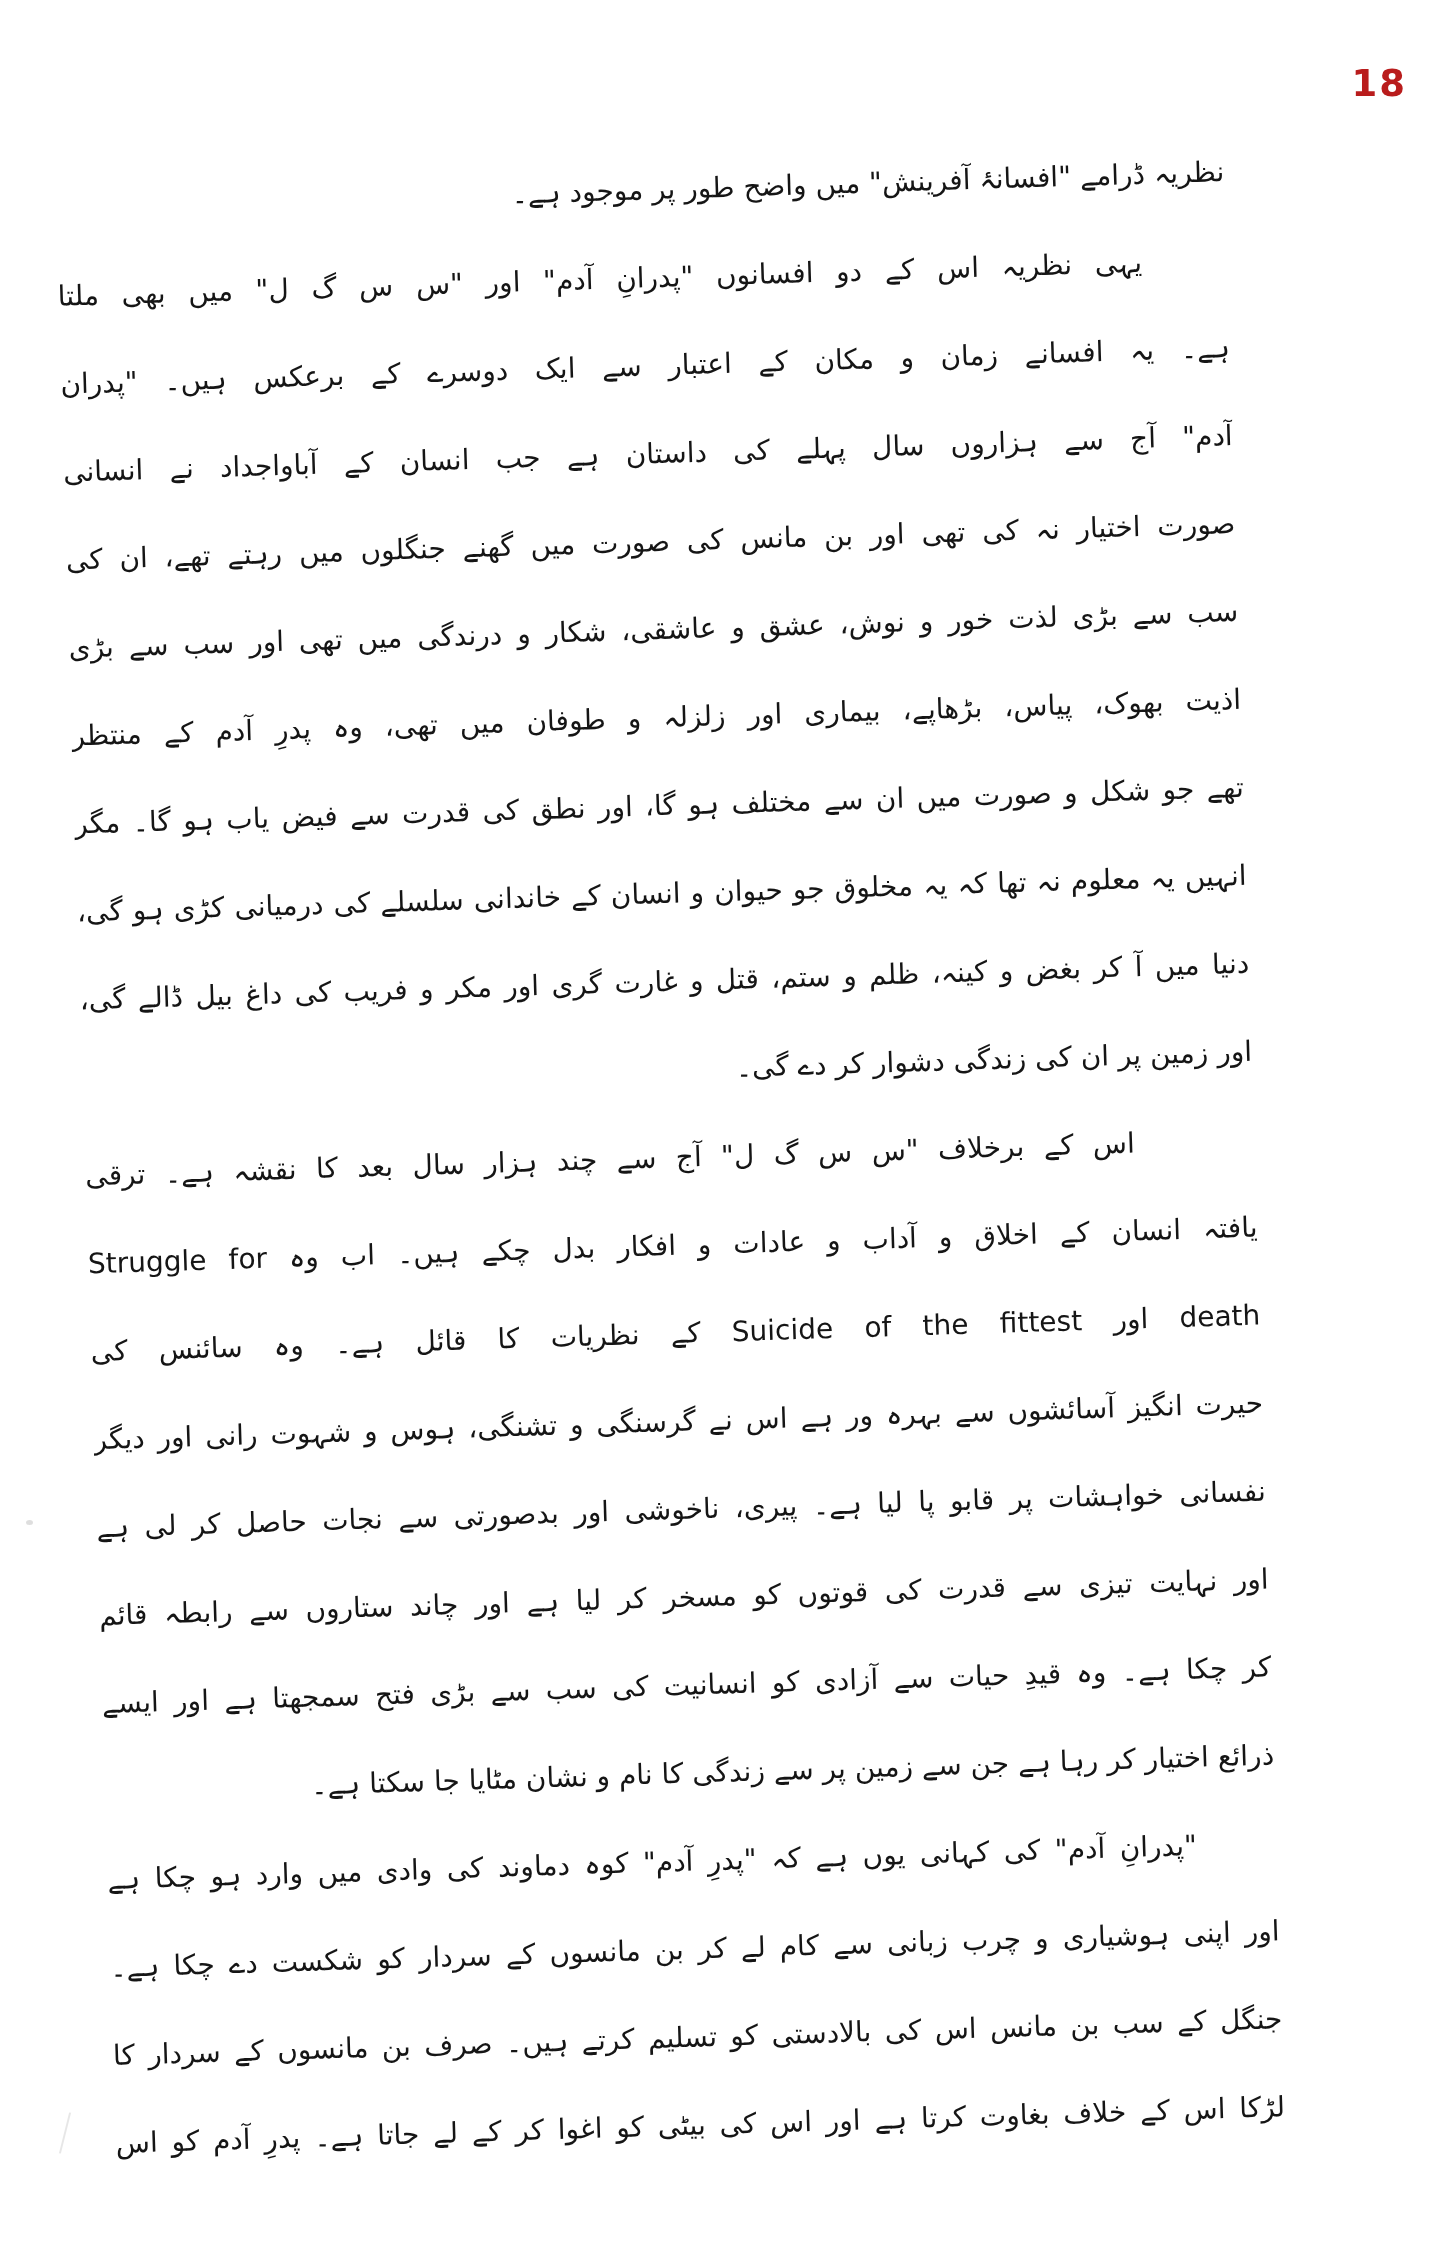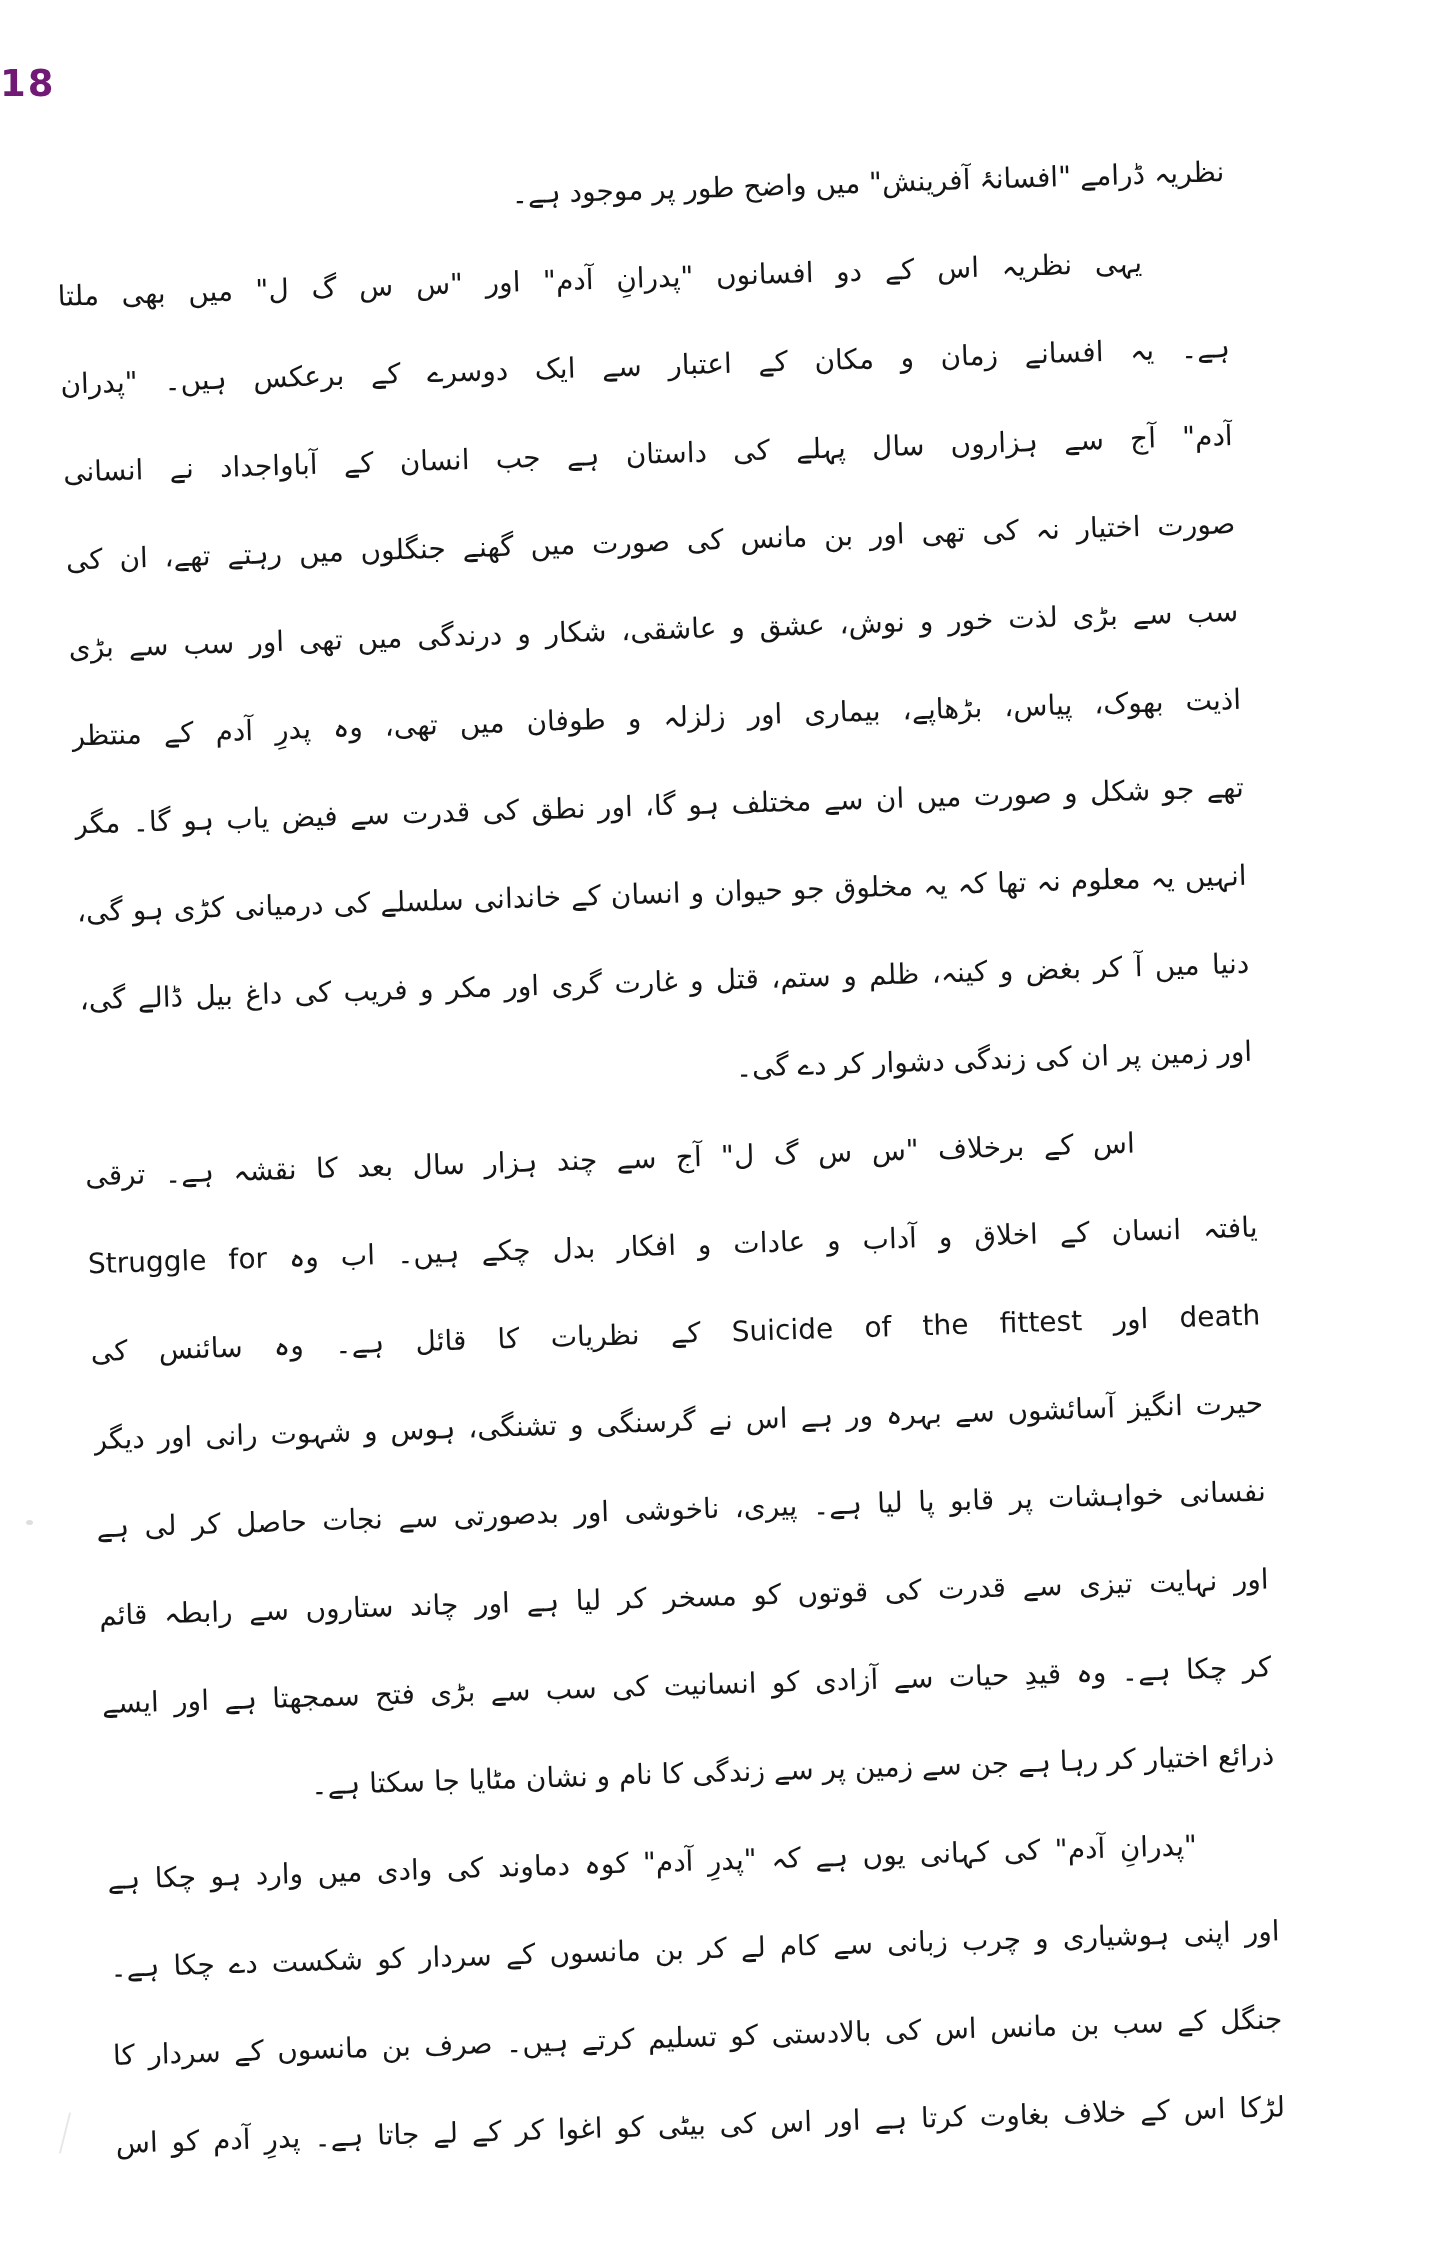--- a/index.html
+++ b/index.html
@@ -13,26 +13,26 @@
     height: 2246px;
     background: #ffffff;
     overflow: hidden;
     font-family: "DejaVu Sans", sans-serif;
   }
   .page-number {
     position: absolute;
     top: 62px;
     left: 0;
     right: 38px;
-    text-align: left;
+    text-align: right;
     font-family: "DejaVu Sans", sans-serif;
     font-size: 37px;
     font-weight: 700;
     letter-spacing: 2px;
-    color: #701a75;
+    color: #b91c1c;
   }
   .text-block {
     position: absolute;
     top: 146px;
     left: 85px;
     width: 1170px;
     direction: rtl;
     unicode-bidi: plaintext;
     color: #151515;
     font-family: "DejaVu Sans", sans-serif;

